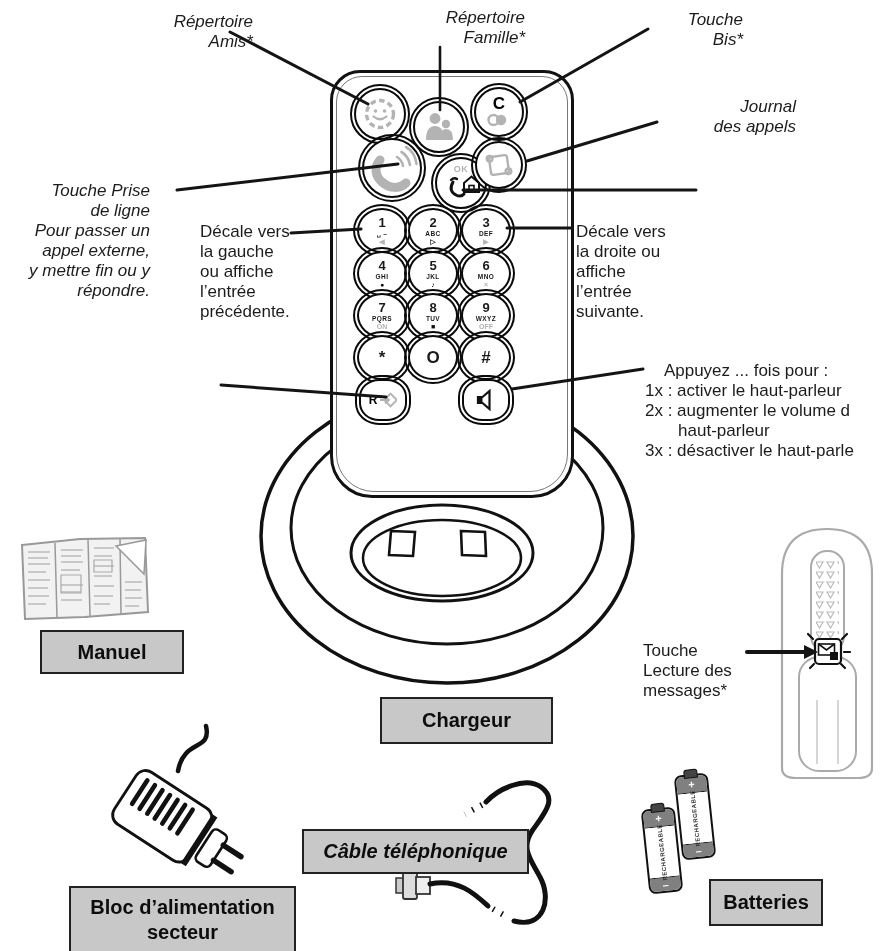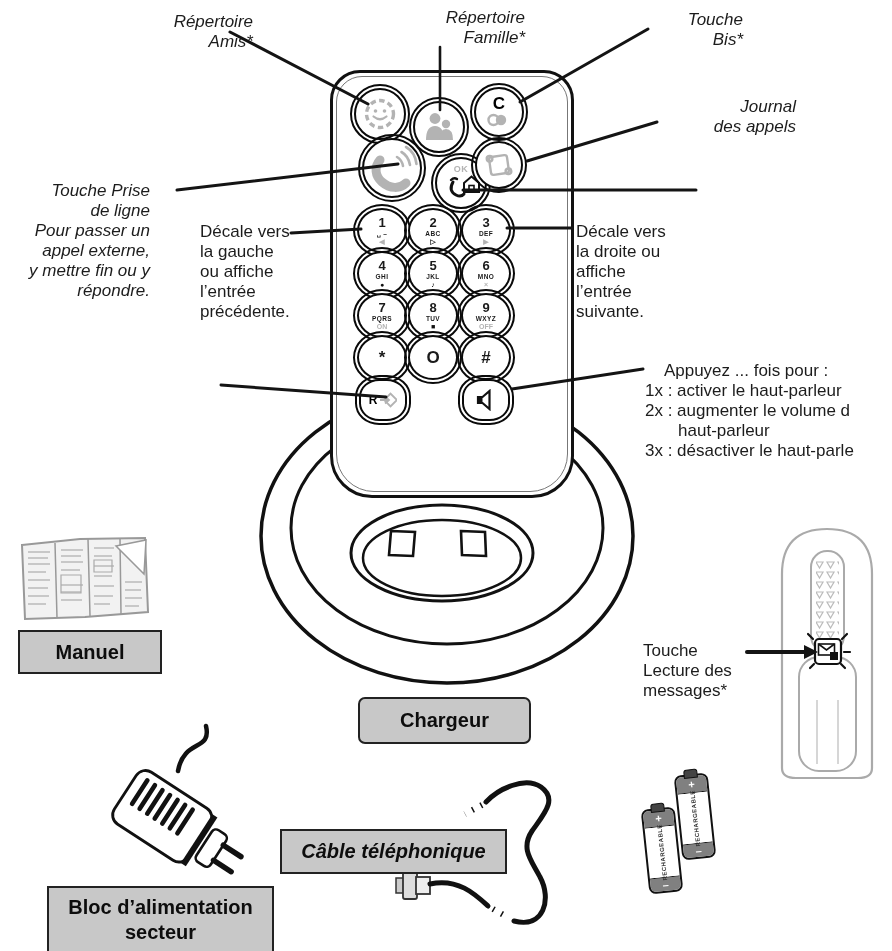--- a/index.html
+++ b/index.html
@@ -9,21 +9,21 @@
   .under{z-index:1;}
   .over{z-index:9;pointer-events:none;}
 
   
   .callout{position:absolute;font-size:17px;line-height:20px;white-space:pre-wrap;z-index:6;color:#1c1c1c;}
   .center{text-align:right;font-style:italic;}
 
   
   .box{position:absolute;background:#c8c8c8;border:2px solid #222;z-index:6;
        display:flex;align-items:center;justify-content:center;
-       font-weight:bold;font-size:20px;line-height:25px;text-align:center;white-space:pre-line;color:#0d0d0d;}
+       font-weight:bold;font-size:20px;line-height:25px;text-align:center;white-space:pre-line;color:#0d0d0d;margin-left:22px;}
 
   
   .handset{position:absolute;left:330px;top:70px;width:238px;height:422px;background:#fff;
            border:3px solid #111;border-radius:30px 30px 42px 42px;z-index:3;}
   .handset::after{content:"";position:absolute;inset:3px;border:1.5px solid #777;
                   border-radius:26px 26px 38px 38px;pointer-events:none;}
   .btn{position:absolute;background:#fff;border:2.6px solid #0a0a0a;outline:2.2px solid #0a0a0a;
        outline-offset:2px;border-radius:50%;z-index:4;display:flex;align-items:center;justify-content:center;}
   .key{position:absolute;width:46px;height:41px;background:#fff;border:2.5px solid #0a0a0a;
        outline:2px solid #0a0a0a;outline-offset:2px;border-radius:50%;z-index:4;
@@ -277,24 +277,25 @@
   <div class="callout" style="left:645px;top:361px;width:250px;">    Appuyez ... fois pour :
 1x : activer le haut-parleur
 2x : augmenter le volume d
        haut-parleur
 3x : désactiver le haut-parle</div>
   <div class="callout" style="left:643px;top:641px;width:110px;">Touche
 Lecture des
 messages*</div>
 
   <div class="box" style="left:18px;top:630px;width:140px;height:40px;">Manuel</div>
-  <div class="box" style="left:358px;top:697px;width:169px;height:43px;border-radius:7px;">Chargeur</div>
+  <div class="box" style="left:358px;top:697px;width:169px;height:43px;">Chargeur</div>
   <div class="box" style="left:280px;top:829px;width:223px;height:41px;font-style:italic;">Câble téléphonique</div>
   <div class="box" style="left:47px;top:886px;width:223px;height:63px;">Bloc d’alimentation
 secteur</div>
+  <div class="box" style="left:687px;top:879px;width:110px;height:43px;">Batteries</div>
 
   <div class="battery" style="left:645px;top:808px;transform:rotate(-6deg);">
     <div class="bat-tip"></div>
     <div class="bat-cap">+</div>
     <div class="bat-body">
         <span>RECHARGEABLE</span>
       </div>
     <div class="bat-bot">–</div>
   </div>
   <div class="battery" style="left:678px;top:774px;transform:rotate(-6deg);">

